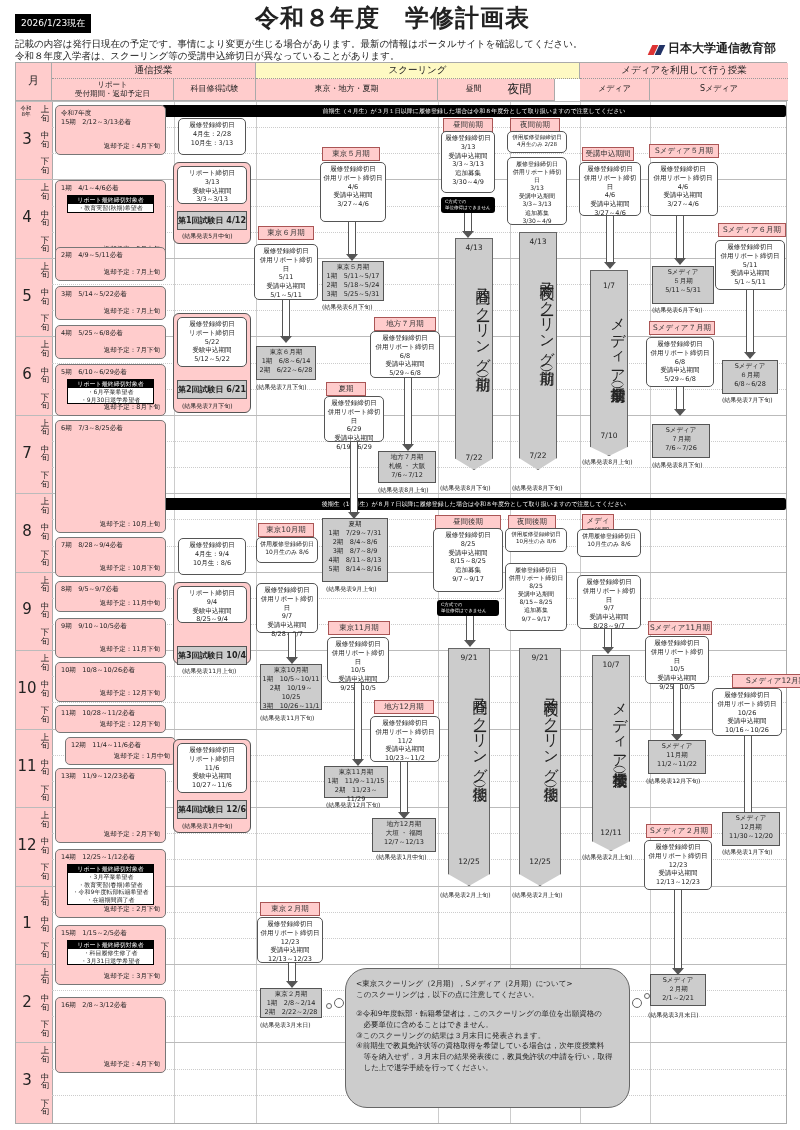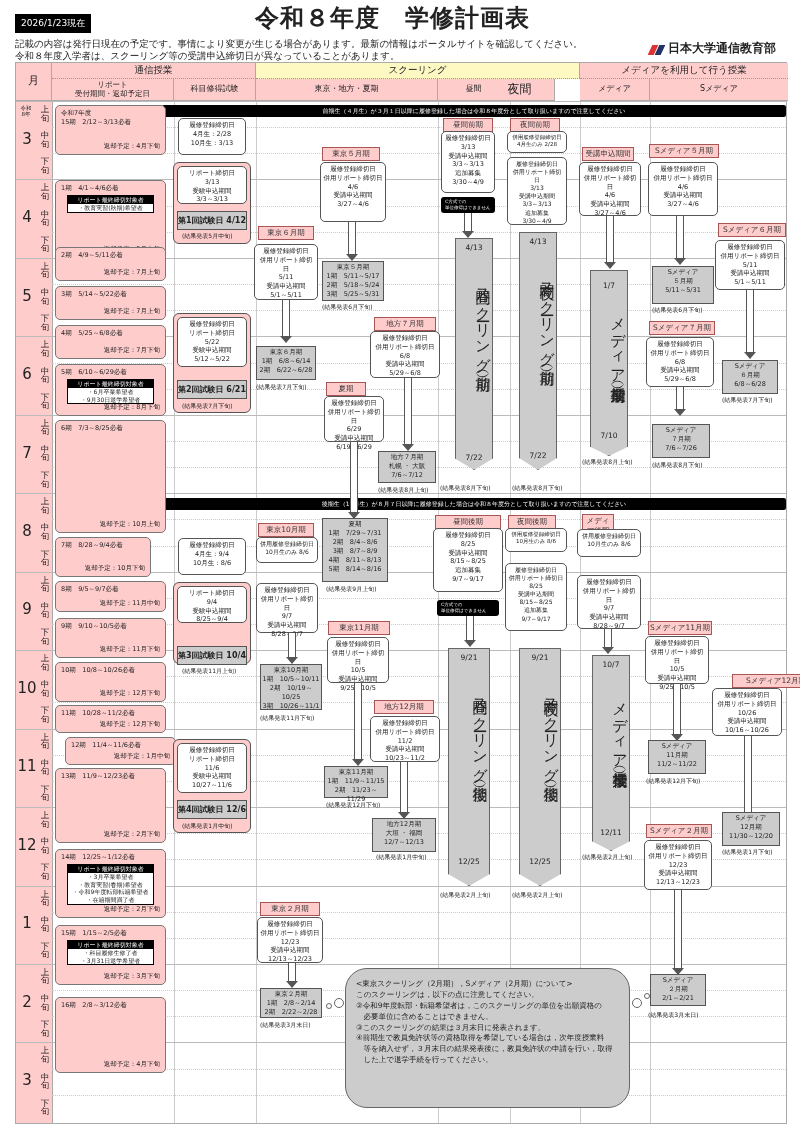--- a/index.html
+++ b/index.html
@@ -245,21 +245,21 @@
       <div class="h">リポート最終締切対象者</div>
       <div style="white-space:pre-line">・6月卒業希望者
 ・9月30日退学希望者</div>
     </div>
     <div class="ret">返却予定：8月下旬</div>
   </div>
 <div class="rbox" style="left:55px;top:420px;width:111px;height:113px">
     <div>6期　7/3～8/25必着</div>
     <div class="ret">返却予定：10月上旬</div>
   </div>
-<div class="rbox" style="left:55px;top:537px;width:96px;height:40px">
+<div class="rbox" style="left:55px;top:537px;width:111px;height:40px">
     <div>7期　8/28～9/4必着</div>
     <div class="ret">返却予定：10月下旬</div>
   </div>
 <div class="rbox" style="left:55px;top:581px;width:111px;height:31px">
     <div>8期　9/5～9/7必着</div>
     <div class="ret">返却予定：11月中旬</div>
   </div>
 <div class="rbox" style="left:55px;top:618px;width:111px;height:40px">
     <div>9期　9/10～10/5必着</div>
     <div class="ret">返却予定：11月下旬</div>
@@ -635,20 +635,20 @@
 ２月期
 2/1～2/21</div>
 <div class="cap" style="left:648px;top:1011px">(結果発表3月末日)</div>
 
 <div class="circ" style="left:326px;top:1003px;width:6px;height:6px"></div>
 <div class="circ" style="left:334px;top:998px;width:10px;height:10px"></div>
 <div class="circ" style="left:632px;top:998px;width:10px;height:10px"></div>
 <div class="circ" style="left:644px;top:993px;width:6px;height:6px"></div>
 <div class="bubble">
   <div>&lt;東京スクーリング（2月期），Sメディア（2月期）について&gt;</div>
-  <div style="">このスクーリングは，以下の点に注意してください。</div>
+  <div style="margin-bottom:8px">このスクーリングは，以下の点に注意してください。</div>
   <div style="white-space:pre-line">②令和9年度転部・転籍希望者は，このスクーリングの単位を出願資格の
 　必要単位に含めることはできません。</div>
   <div style="white-space:pre-line">③このスクーリングの結果は３月末日に発表されます。</div>
   <div style="white-space:pre-line">④前期生で教員免許状等の資格取得を希望している場合は，次年度授業料
 　等を納入せず，３月末日の結果発表後に，教員免許状の申請を行い，取得
 　した上で退学手続を行ってください。</div>
 </div>
 
 </body></html>

